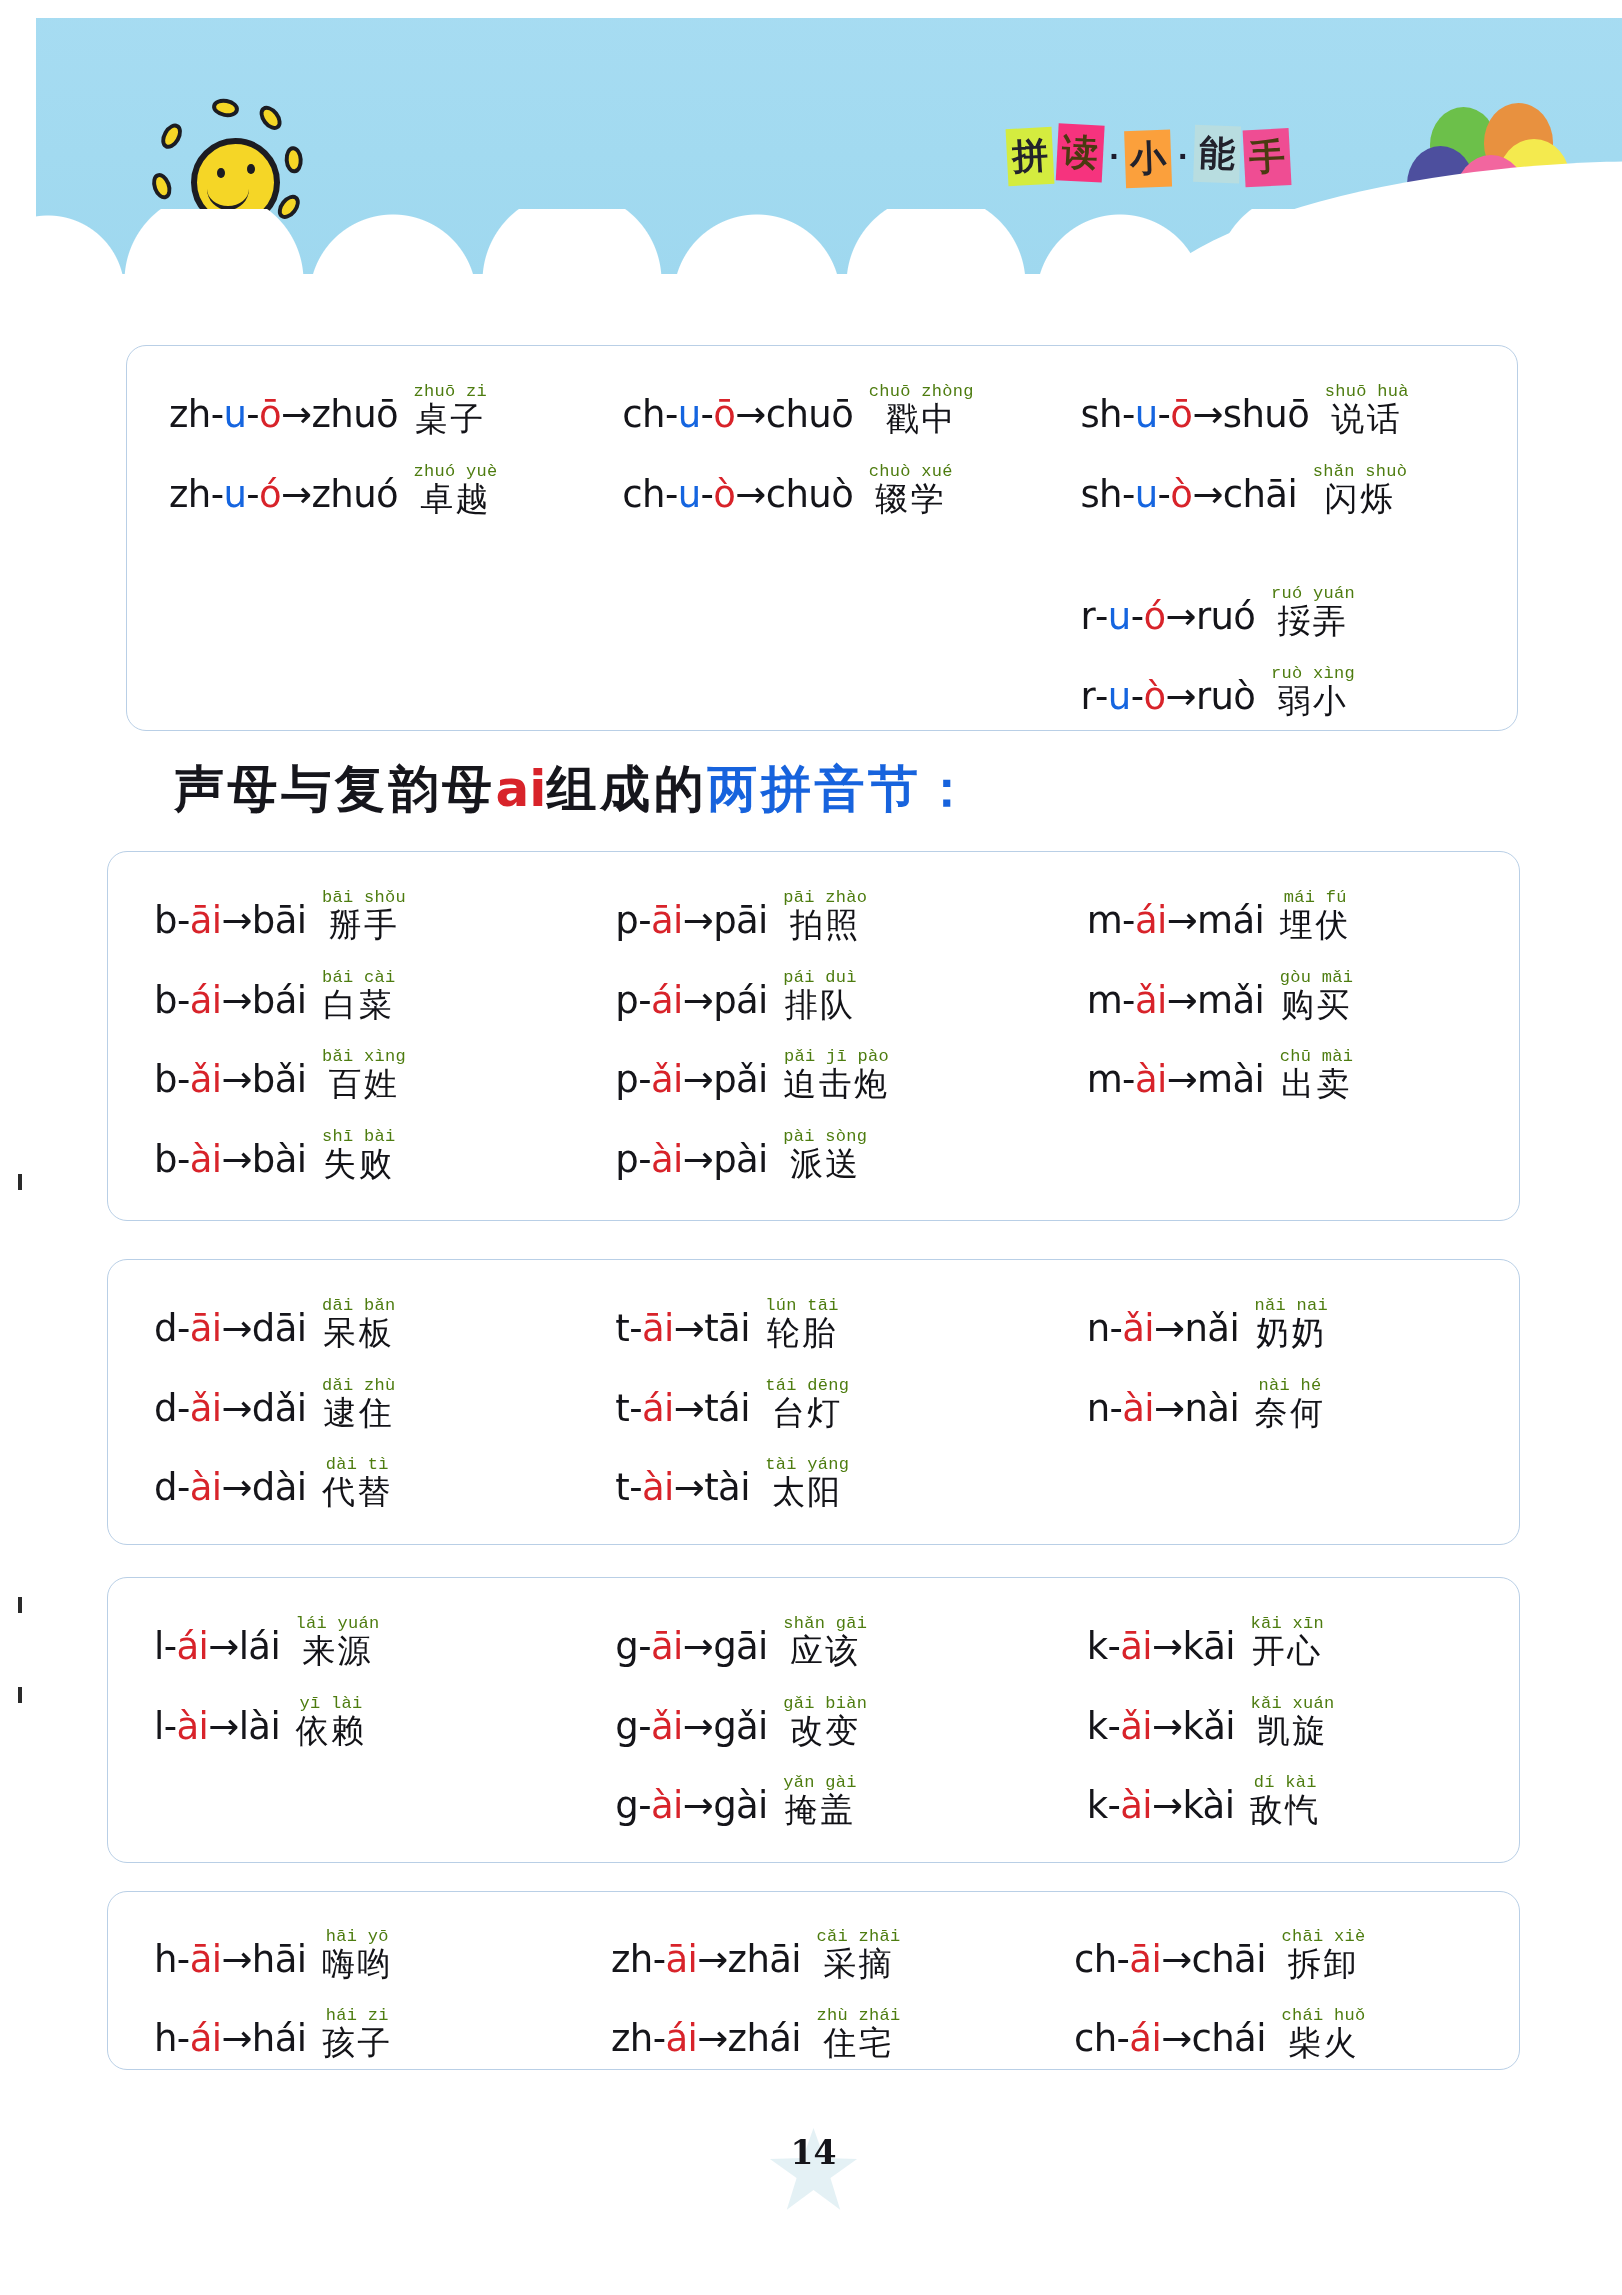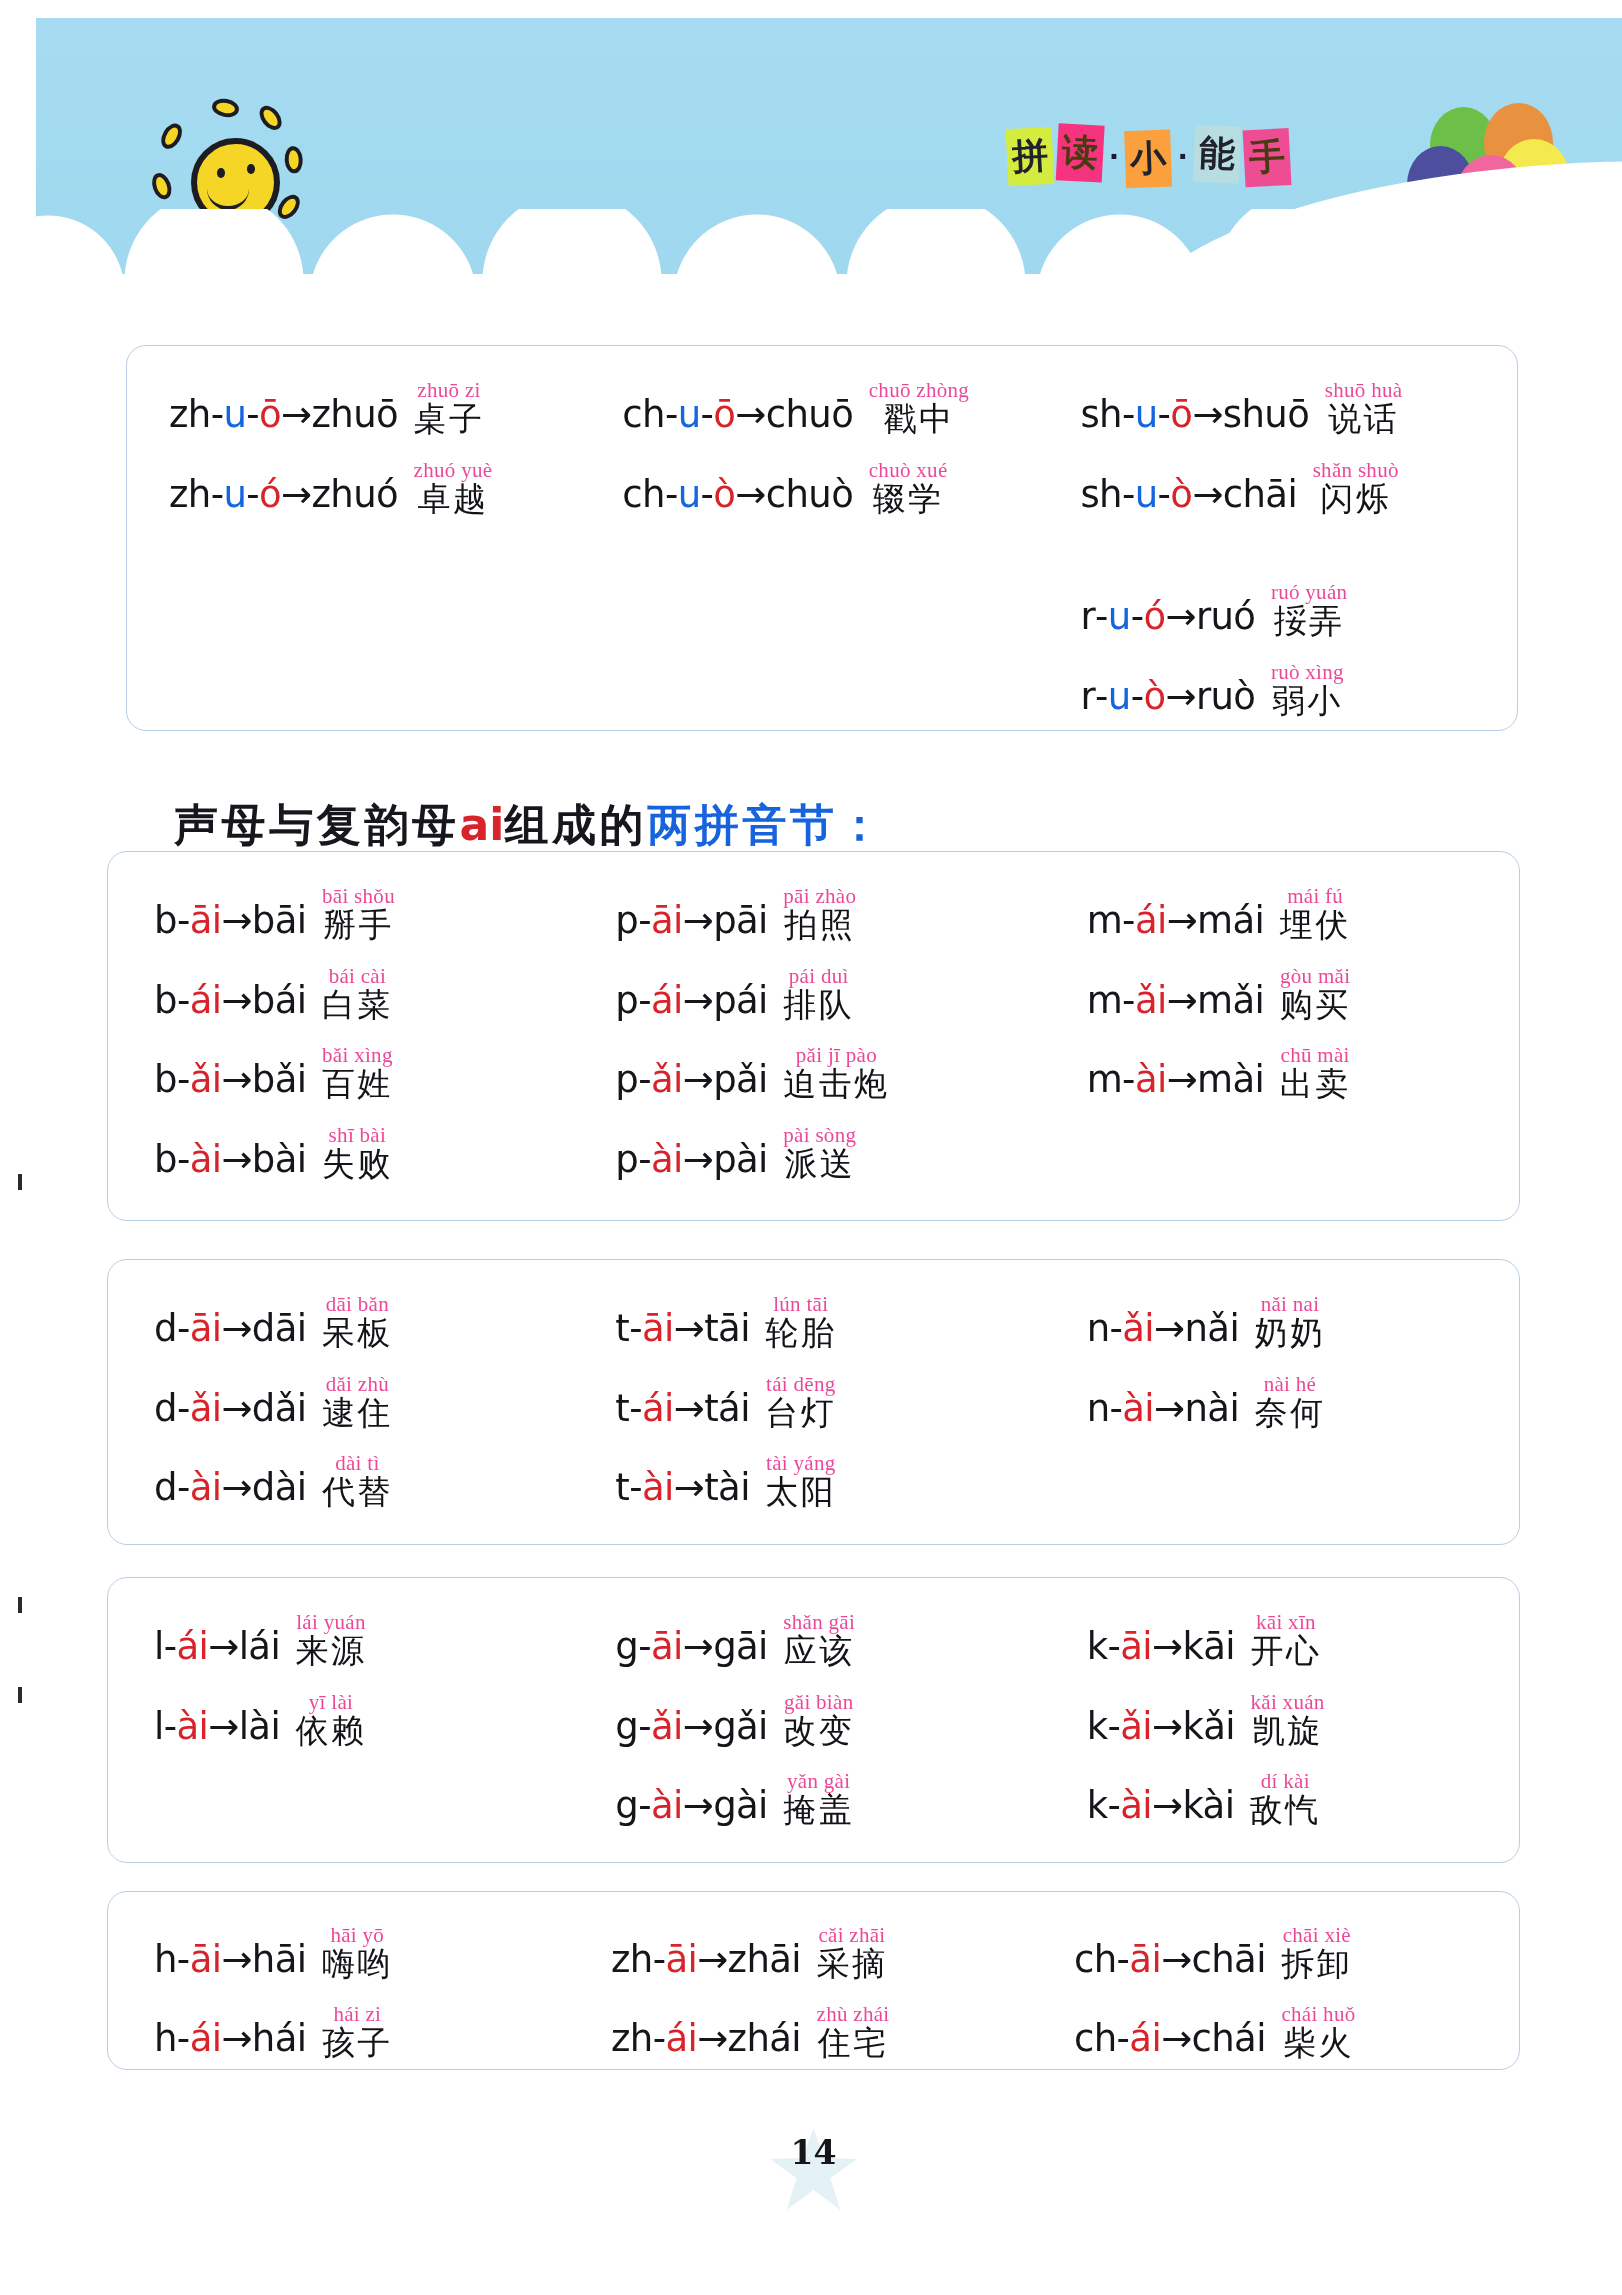--- a/index.html
+++ b/index.html
@@ -121,32 +121,32 @@
     font-family:"DejaVu Sans",sans-serif;font-weight:400;
     display:flex;align-items:flex-end;
   }
   .med{color:#1565e0;}
   .fin{color:#d8232a;}
   .word{
     margin-left:15.5px;display:flex;flex-direction:column;align-items:center;
     transform:translateY(2.4px);
   }
   .py{
-    font-size:21px;color:#ec4899;white-space:nowrap;line-height:1.05;
-    font-family:Liberation Serif, serif;letter-spacing:0.3px;
+    font-size:17px;color:#4d7c0f;white-space:nowrap;line-height:1.05;
+    font-family:Liberation Mono, monospace;letter-spacing:0.3px;
   }
   .hz{
     font-size:33px;color:#131318;white-space:nowrap;line-height:1.12;
     font-family:"DejaVu Serif","Liberation Serif",serif;letter-spacing:2.4px;
   }
 
   
   .section-head{
-    position:absolute;left:174px;top:796px;
-    font-size:44px;font-weight:bold;color:#16161c;white-space:nowrap;
+    position:absolute;left:174px;top:756px;
+    font-size:50px;font-weight:bold;color:#16161c;white-space:nowrap;
     font-family:"DejaVu Sans",sans-serif;letter-spacing:3.6px;text-align:right;
   }
   .section-head .hl-red{color:#d8232a;letter-spacing:0;}
   .section-head .hl-blue{color:#1763dd;}
 
   
   .star{
     position:absolute;left:769px;top:2128px;width:89px;height:86px;
     background:#dfeef3;
     clip-path:polygon(50% 0%,62% 35%,99% 36%,69% 58%,80% 95%,50% 72%,20% 95%,31% 58%,1% 36%,38% 35%);

